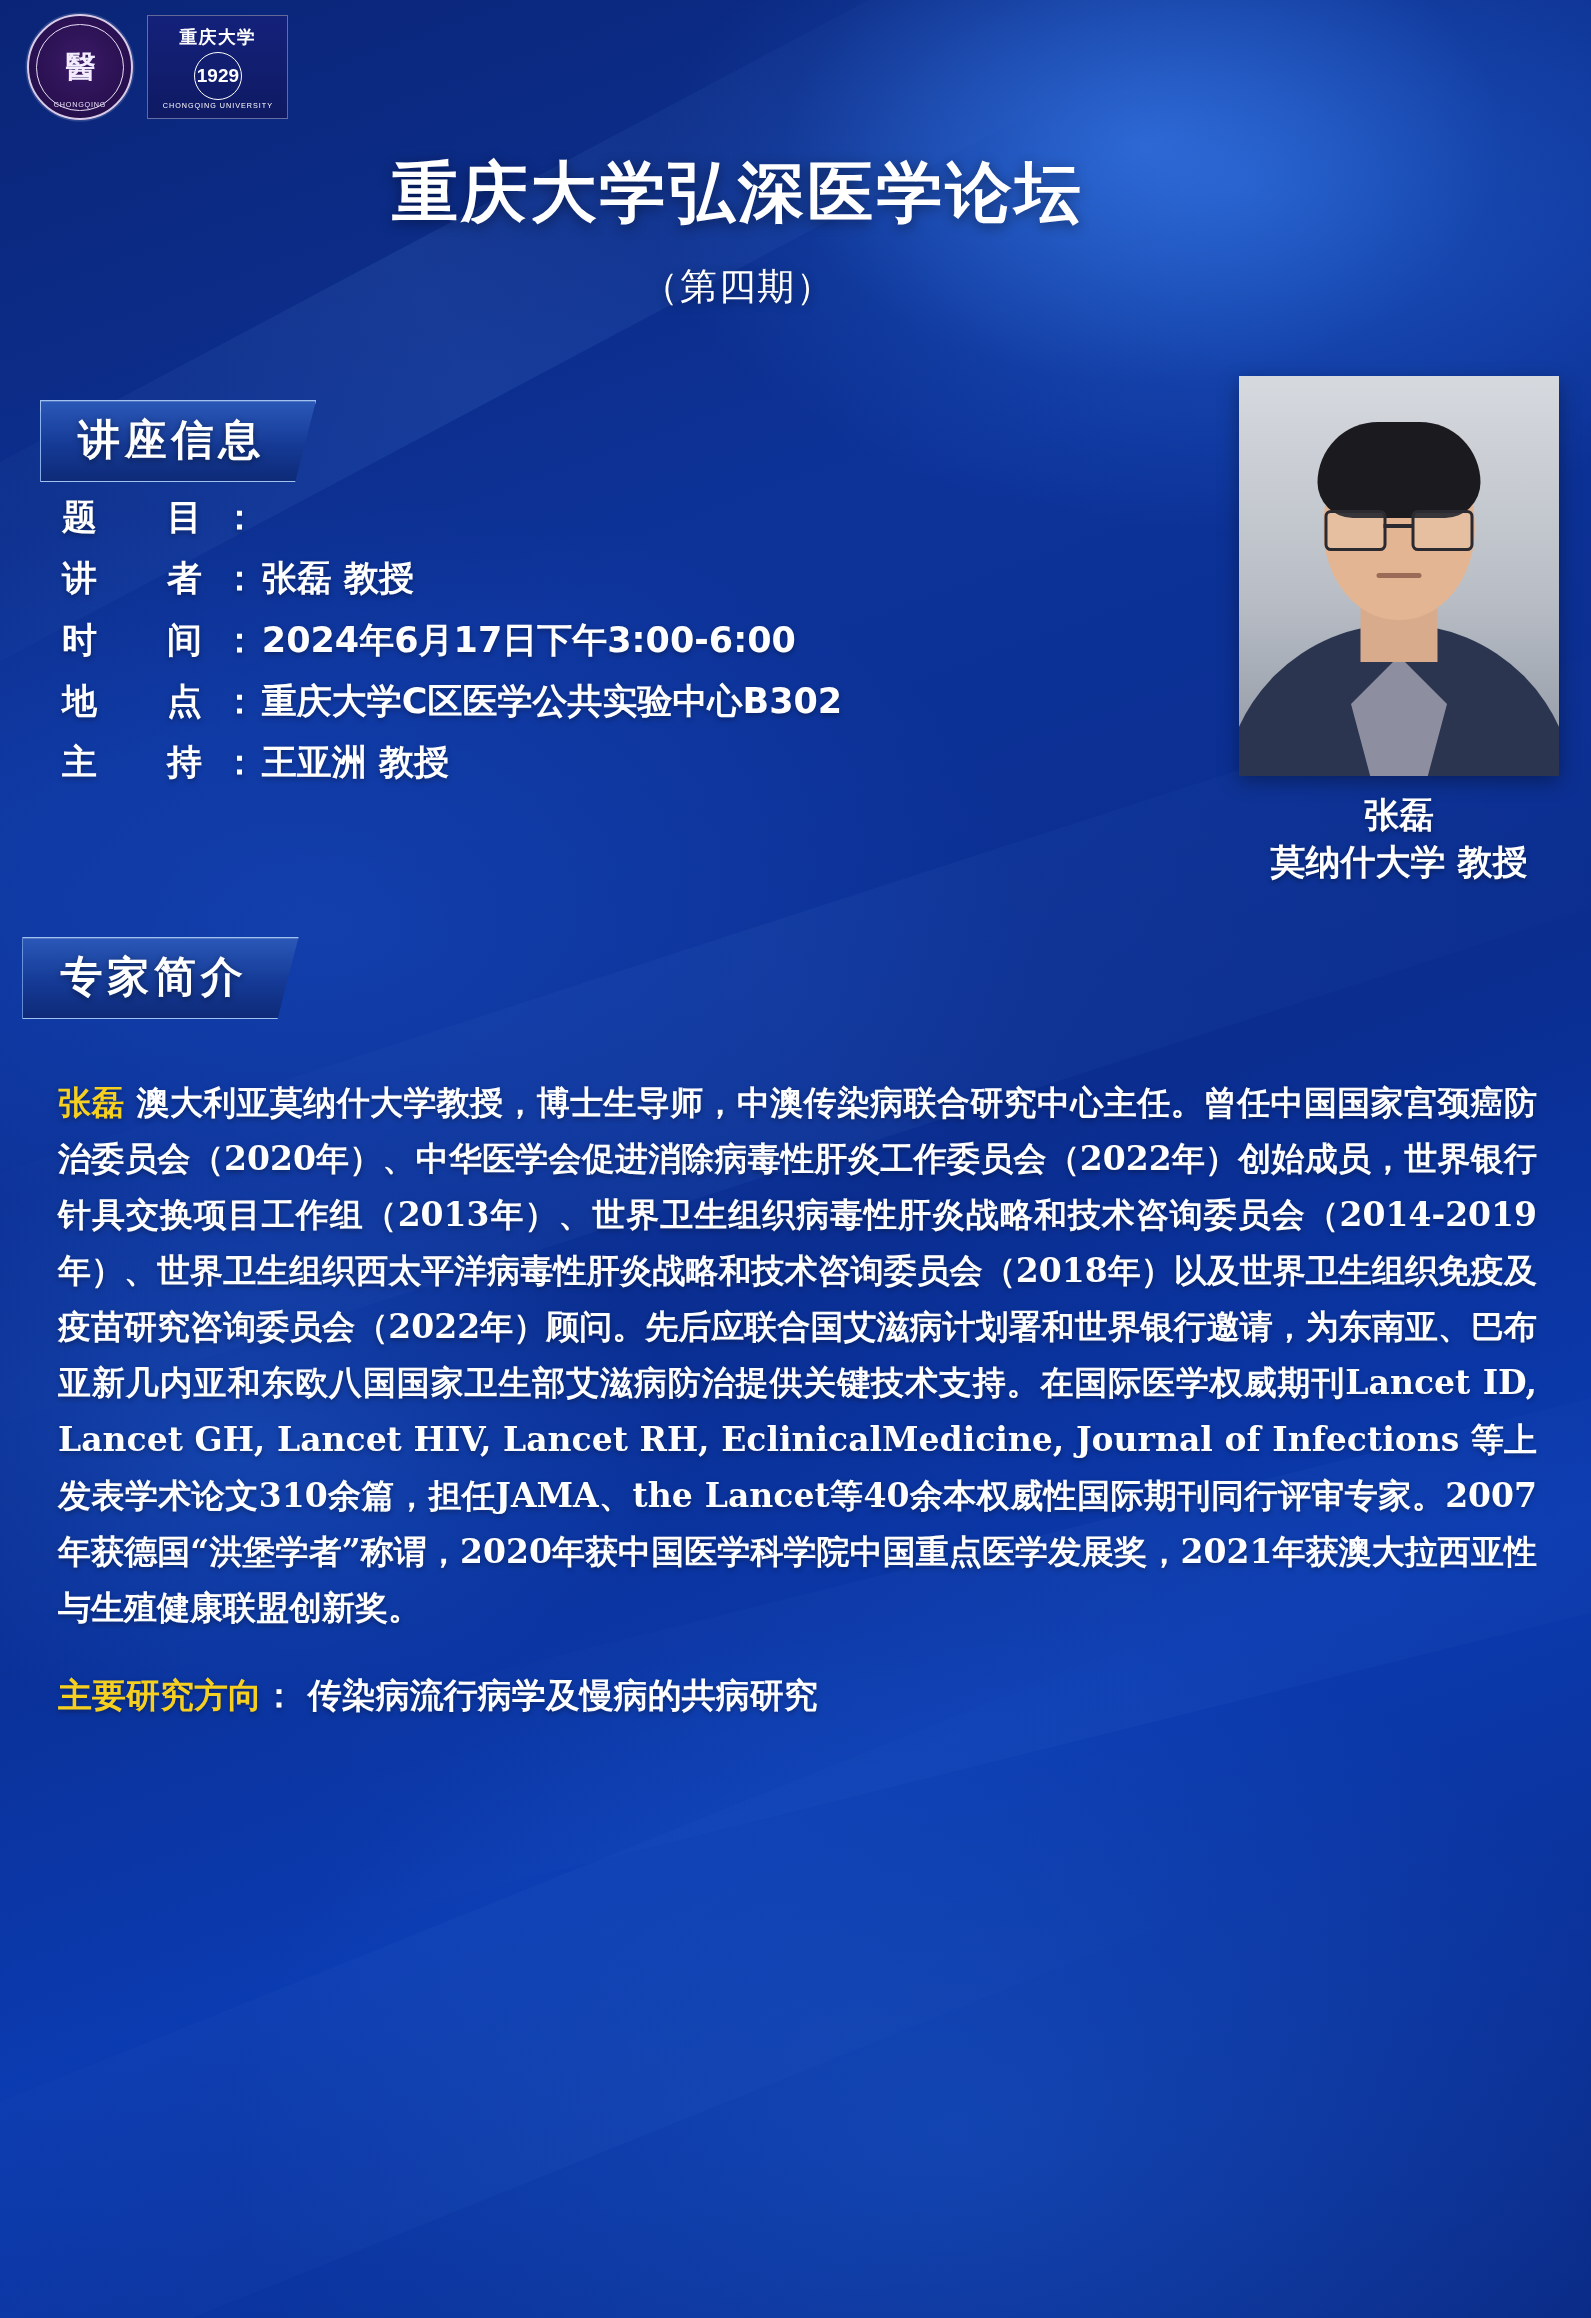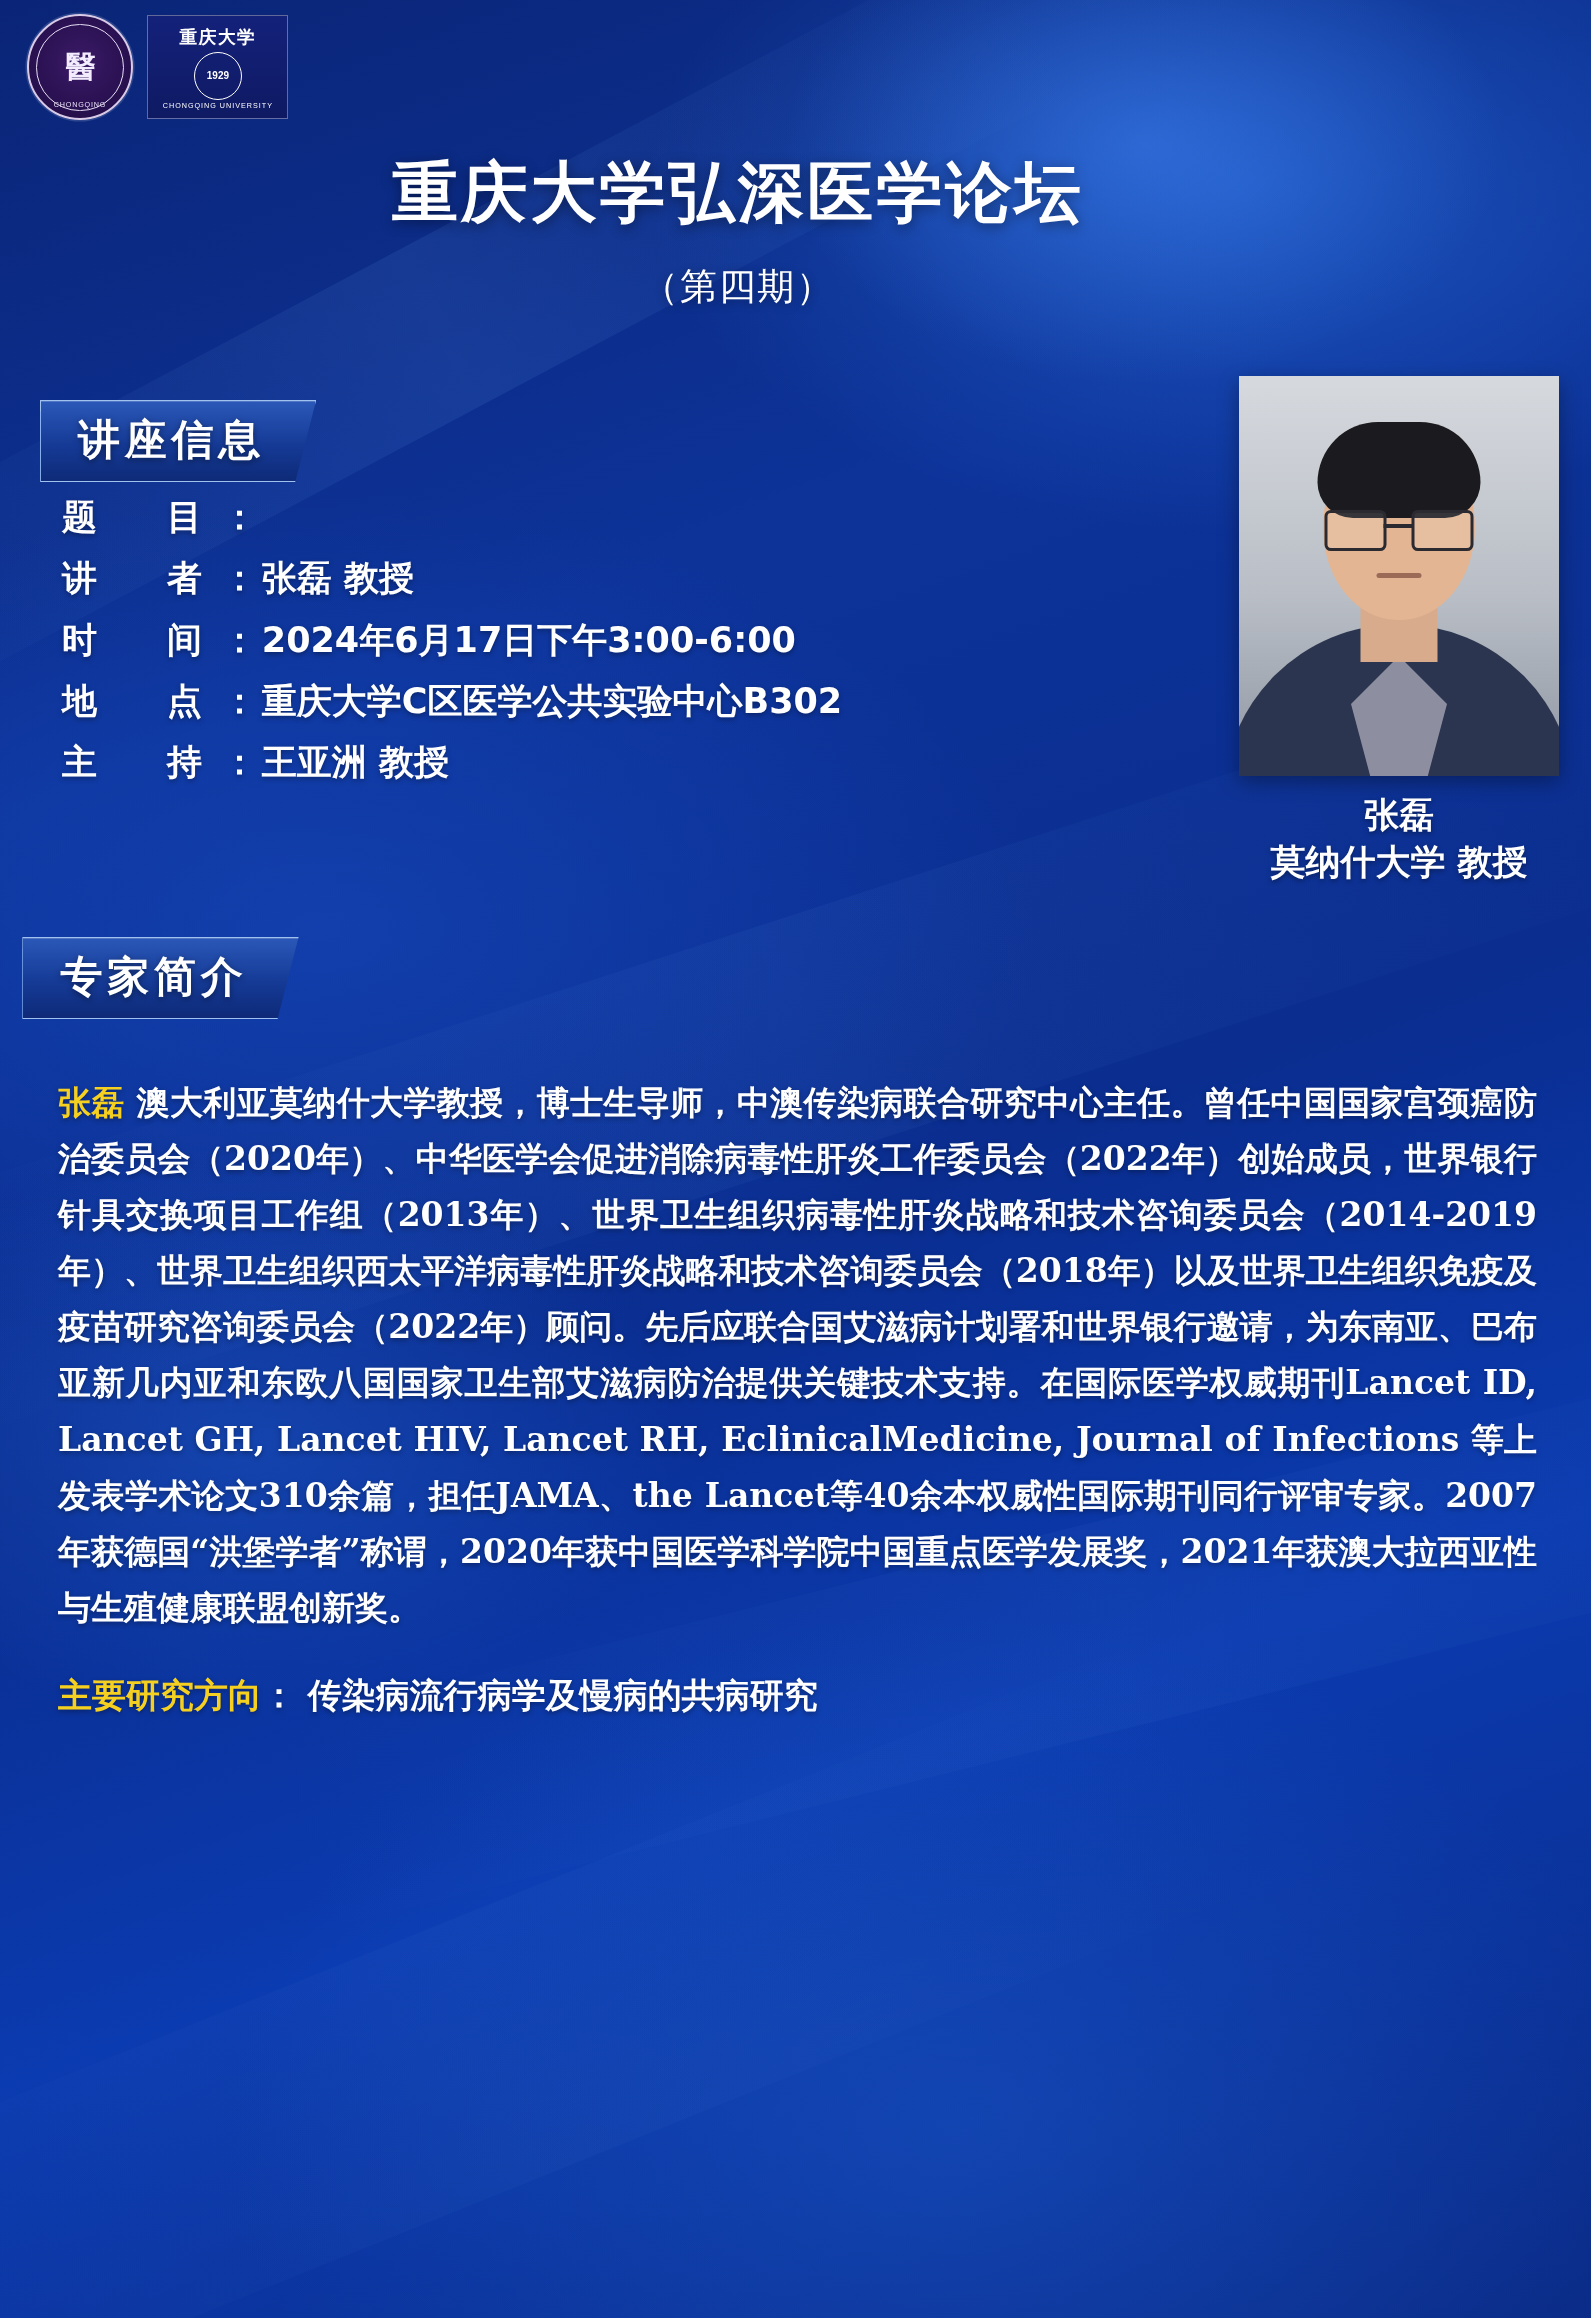--- a/index.html
+++ b/index.html
@@ -103,21 +103,21 @@
     margin-bottom: 1.6px;
   }
   .logo-square .seal {
     width: 46px;
     height: 46px;
     border-radius: 50%;
     border: 1.6px solid #ffffff;
     display: flex;
     align-items: center;
     justify-content: center;
-    font-size: 10px;
+    font-size: 19px;
     font-weight: bold;
     margin: 1.6px 0;
   }
   .logo-square .en {
     font-size: 7.2px;
     letter-spacing: 1px;
   }
 
   
   .title-wrap {

